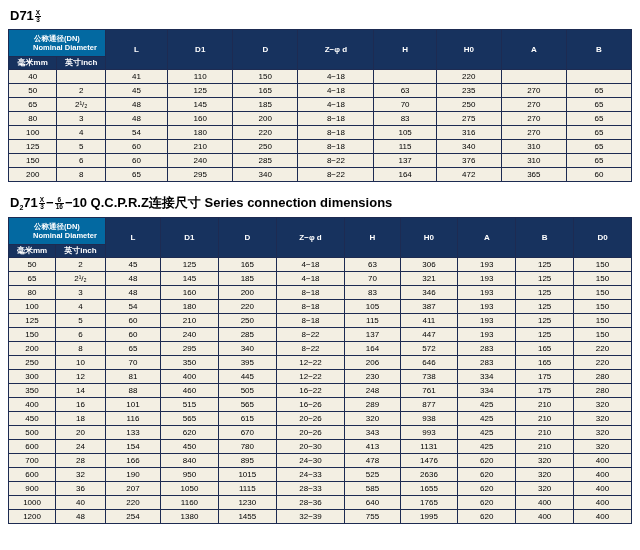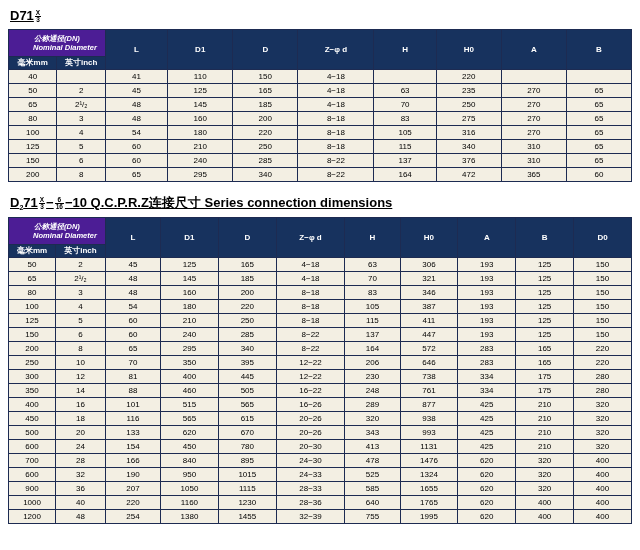--- a/index.html
+++ b/index.html
@@ -11,21 +11,20 @@
     -webkit-font-smoothing:none;
   }
   .wrap{padding:6px 8px 0 8px;box-sizing:border-box;}
 
   .title{
     font-size:11px;
     font-weight:bold;
     margin:2px 0 5px 2px;
     letter-spacing:0px;
     white-space:nowrap;
-    text-decoration:underline;
   }
   .title .big{font-size:13px;}
   .frac{
     display:inline-block;
     vertical-align:-0.35em;
     font-size:6.5px;
     line-height:1.02;
     text-align:center;
     margin:0 1px;
   }
@@ -48,24 +47,23 @@
     font-weight:normal;
   }
   thead td{
     background:#17325e;
     color:#ffffff;
     font-weight:bold;
     font-size:8px;
     line-height:1.15;
   }
   thead td.dnhead{
-    background:#4c1d95;
+    background:#0369a1;
     color:#ffffff;
     height:26px;
-    font-style:italic;
   }
   thead td.dnsub{
     height:12px;
     margin-top:18px;
   }
   tbody td{
     background:#f3efe3;
     color:#000;
     font-size:8px;
     height:13px;
@@ -462,21 +460,21 @@
           <td>400</td>
         </tr>
         <tr>
           <td>600</td>
           <td>32</td>
           <td>190</td>
           <td>950</td>
           <td>1015</td>
           <td>24−33</td>
           <td>525</td>
-          <td>1324</td>
+          <td>2636</td>
           <td>620</td>
           <td>320</td>
           <td>400</td>
         </tr>
         <tr>
           <td>900</td>
           <td>36</td>
           <td>207</td>
           <td>1050</td>
           <td>1115</td>

